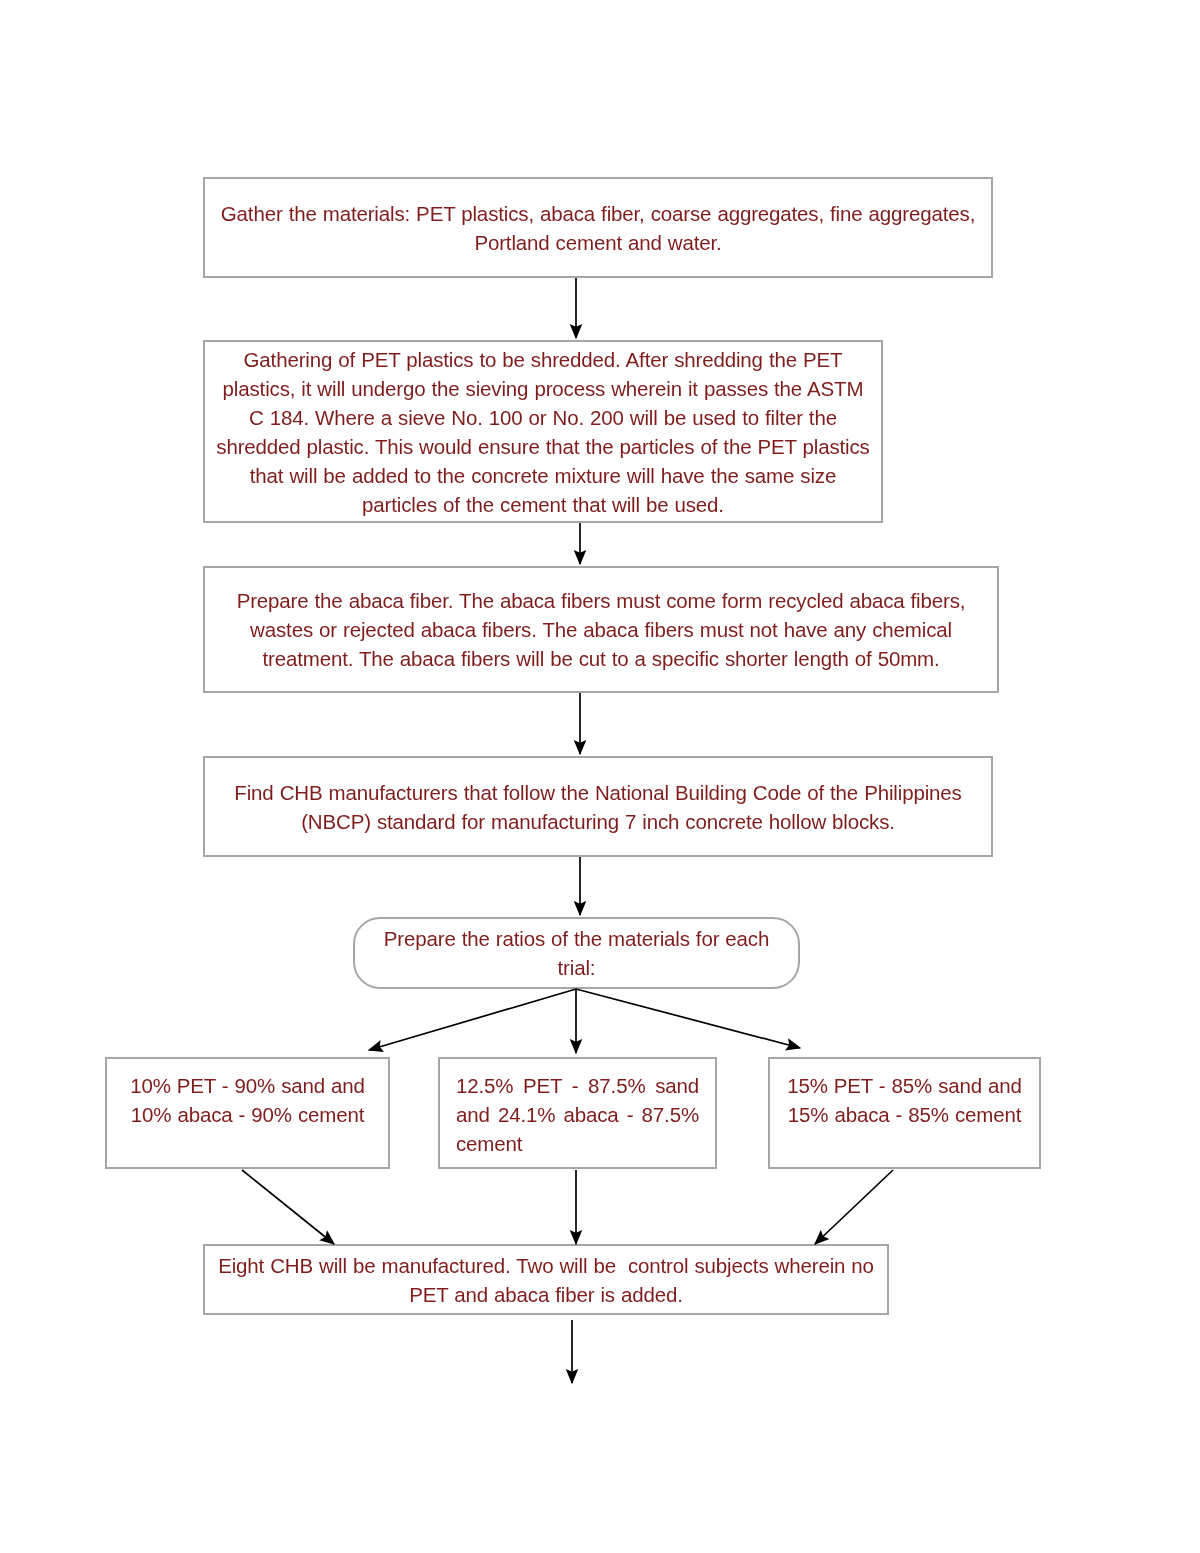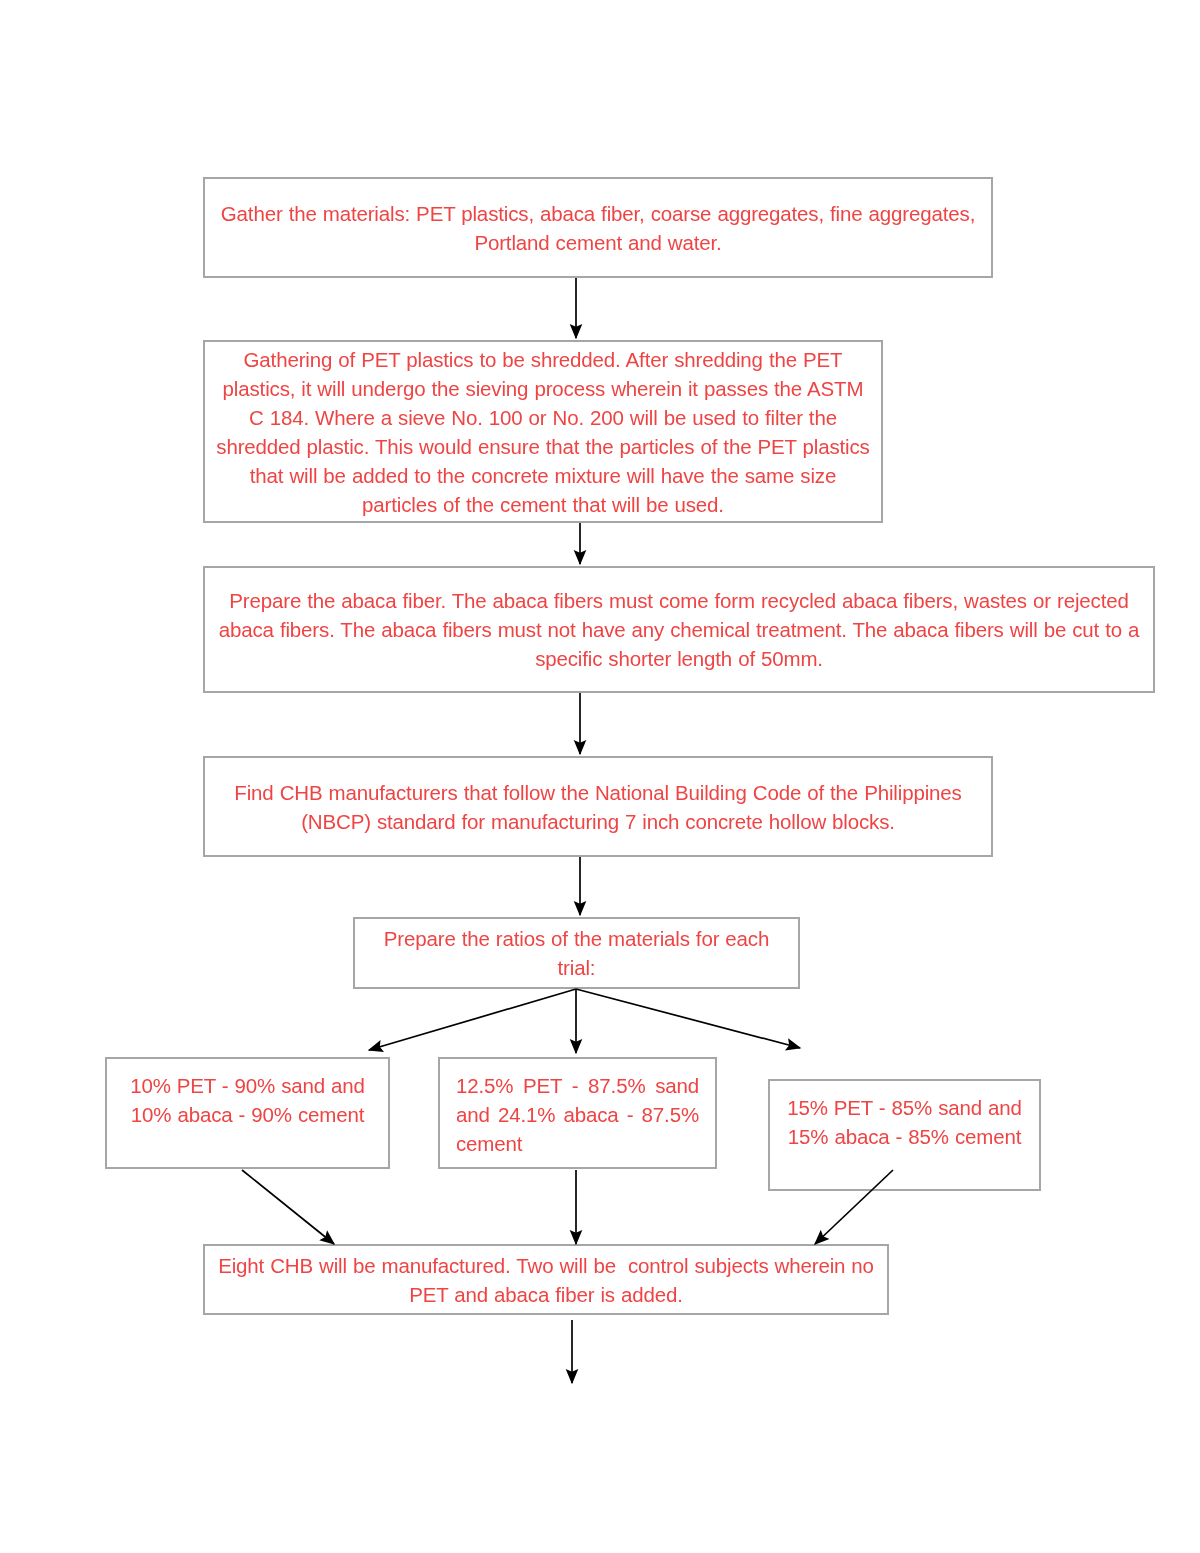--- a/index.html
+++ b/index.html
@@ -20,52 +20,52 @@
     left: 0;
     top: 0;
     width: 1200px;
     height: 1553px;
   }
   .node {
     position: absolute;
     box-sizing: border-box;
     border: 2px solid #a6a6a6;
     background: #ffffff;
-    color: #ef4444;
+    color: #7f1d1d;
     font-size: 20.5px;
     line-height: 29px;
     text-align: center;
     display: flex;
     align-items: center;
     justify-content: center;
     padding: 4px 10px;
     letter-spacing: -0.15px;
     word-spacing: 0.5px;
   }
   .node .txt {
     display: block;
     width: 100%;
     white-space: pre-wrap;
   }
   
   #node-gather   { left: 203px; top: 177px;  width: 790px; height: 101px; }
   #node-shred    { left: 203px; top: 340px;  width: 680px; height: 183px; }
-  #node-abaca    { left: 203px; top: 566px;  width: 952px; height: 127px; }
+  #node-abaca    { left: 203px; top: 566px;  width: 796px; height: 127px; }
   #node-chb      { left: 203px; top: 756px;  width: 790px; height: 101px; }
-  #node-ratios   { left: 353px; top: 917px;  width: 447px; height: 72px;  }
+  #node-ratios   { left: 353px; top: 917px;  width: 447px; height: 72px; border-radius: 27px;  }
   #node-final    { left: 203px; top: 1244px; width: 686px; height: 71px;  }
 
   
   .trial {
     align-items: flex-start;
     padding-top: 12px;
   }
   #node-trial-1 { left: 105px; top: 1057px; width: 285px; height: 112px; }
   #node-trial-2 { left: 438px; top: 1057px; width: 279px; height: 112px; }
-  #node-trial-3 { left: 768px; top: 1057px; width: 273px; height: 112px; margin-top: 22px; }
+  #node-trial-3 { left: 768px; top: 1057px; width: 273px; height: 112px; }
 
   #node-trial-2 .txt {
     text-align: justify;
     text-align-last: left;
     padding: 0 6px;
   }
 
   
   #arrows {
     position: absolute;

